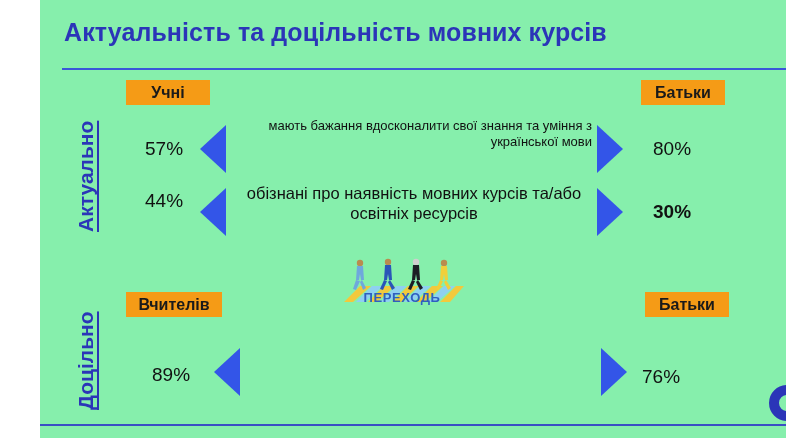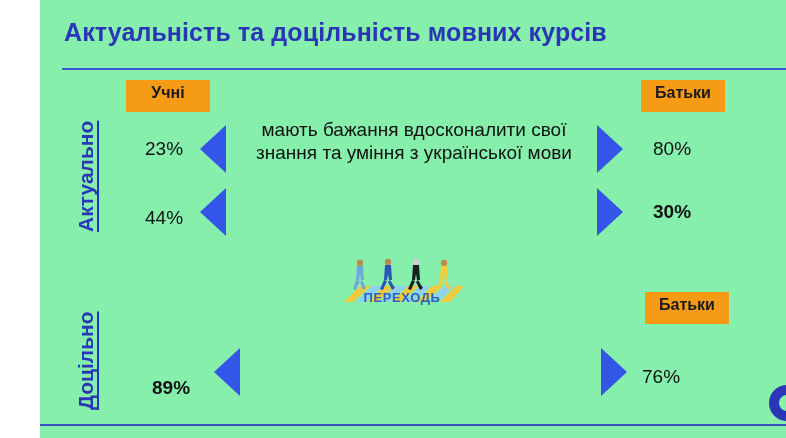--- a/index.html
+++ b/index.html
@@ -75,37 +75,37 @@
 
   
   .badge {
     position: absolute;
     background: #f59b16;
     color: #1a1a1a;
     font-size: 16px;
     font-weight: 700;
     text-align: center;
     line-height: 25px;
-    height: 32px;
+    height: 25px;
   }
   .badge-uchni   { left: 86px;  top: 80px;  width: 84px; }
   .badge-batky1  { left: 601px; top: 80px;  width: 84px; }
   .badge-vchyt   { left: 86px;  top: 292px; width: 96px; }
   .badge-batky2  { left: 605px; top: 292px; width: 84px; }
 
   
   .pct {
     position: absolute;
     font-size: 19px;
     color: #111111;
     white-space: nowrap;
   }
   .pct-l1 { left: 105px; top: 138px; }
-  .pct-l2 { left: 105px; top: 207px; }
-  .pct-l3 { left: 112px; top: 377px; font-weight: bold; }
+  .pct-l2 { left: 105px; top: 190px; }
+  .pct-l3 { left: 112px; top: 364px; }
   .pct-r1 { left: 613px; top: 138px; text-align: right; }
   .pct-r2 { left: 613px; top: 201px; font-weight: bold; }
   .pct-r3 { left: 602px; top: 366px; }
 
   
   .tri {
     position: absolute;
     width: 0;
     height: 0;
   }
@@ -130,21 +130,22 @@
   .stmt {
     position: absolute;
     text-align: center;
     color: #111111;
     line-height: 1.22;
   }
   .stmt-1 {
     left: 196px;
     top: 118px;
     width: 356px;
-    font-size: 19px;
+    font-size: 13px;
+    text-align: right;
   }
   .stmt-2 {
     left: 196px;
     top: 183px;
     width: 356px;
     font-size: 16.5px;
   }
   .stmt-3 {
     left: 196px;
     top: 317px;
@@ -182,33 +183,35 @@
   <div class="slide-title">Актуальність та доцільність мовних курсів</div>
 
   <div class="hrule hrule-top"></div>
 
   <div class="side-label side-actual">Актуально</div>
 
   <div class="badge badge-uchni">Учні</div>
 
   <div class="badge badge-batky1">Батьки</div>
 
-  <div class="pct pct-l1">23%</div>
+  <div class="pct pct-l1">57%</div>
   <div class="tri tri-left tri-l1"></div>
   <div class="stmt stmt-1">мають бажання вдосконалити свої знання та уміння з української мови</div>
   <div class="tri tri-right tri-r1"></div>
   <div class="pct pct-r1">80%</div>
 
   <div class="pct pct-l2">44%</div>
   <div class="tri tri-left tri-l2"></div>
+  <div class="stmt stmt-2">обізнані про наявність мовних курсів та/або освітніх ресурсів</div>
   <div class="tri tri-right tri-r2"></div>
   <div class="pct pct-r2">30%</div>
 
   <div class="side-label side-docilno">Доцільно</div>
 
+  <div class="badge badge-vchyt">Вчителів</div>
 
   <div class="badge badge-batky2">Батьки</div>
 
   <div class="logo">
     <svg width="124" height="58" viewBox="0 0 124 58" xmlns="http://www.w3.org/2000/svg">
 
       <g>
         <polygon points="4,46 20,30 31,30 13,46" fill="#f2c93c"></polygon>
         <polygon points="16,46 32,30 43,30 25,46" fill="#8fd0f0"></polygon>
         <polygon points="28,46 44,30 55,30 37,46" fill="#f2c93c"></polygon>

